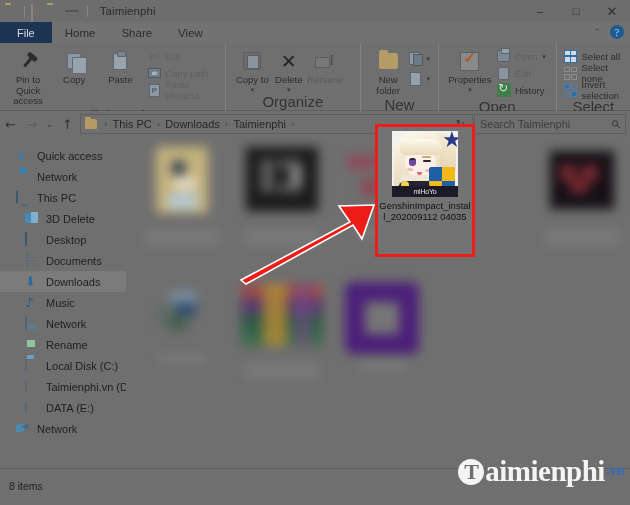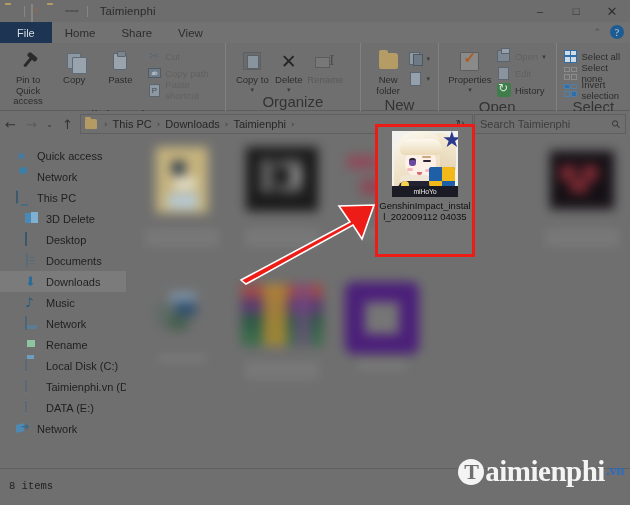--- a/index.html
+++ b/index.html
@@ -599,21 +599,21 @@
 
   
   .arrow-svg {
     position: absolute; left: 0; top: 0; width: 630px; height: 505px;
     pointer-events: none; z-index: 7;
   }
 
   
   .statusbar {
     position: absolute; left: 0; top: 468px; width: 630px; height: 37px;
-    background: #6f6f6f; border-top: 1px solid #5f5f5f; font-family: Liberation Mono, monospace;
+    background: #6f6f6f; border-top: 1px solid #5f5f5f;
   }
   .status-text {
     position: absolute; left: 9px; top: 11px; font-size: 10.5px; color: #1f1f1f;
   }
   .watermark {
     position: absolute; right: 6px; top: 457px; z-index: 9;
     display: flex; align-items: flex-end; opacity: .93;
   }
   .wm-logo {
     display: flex; align-items: center;

